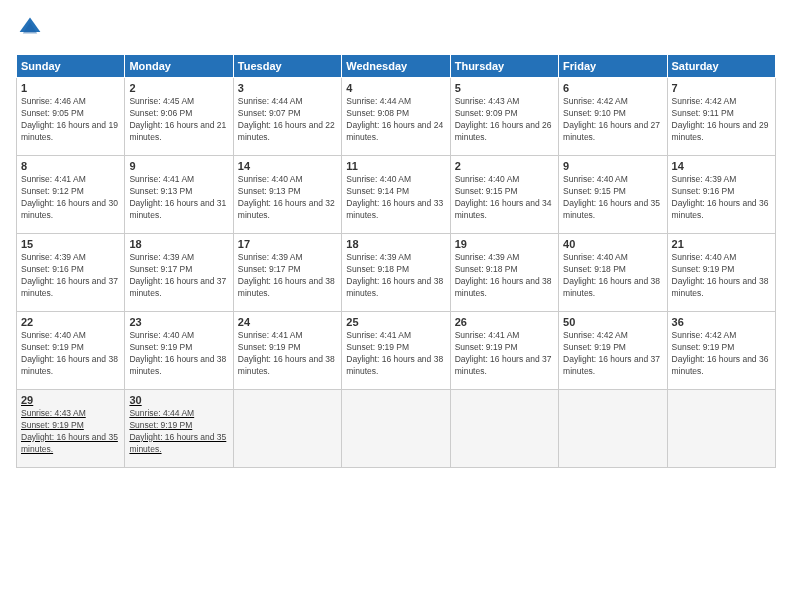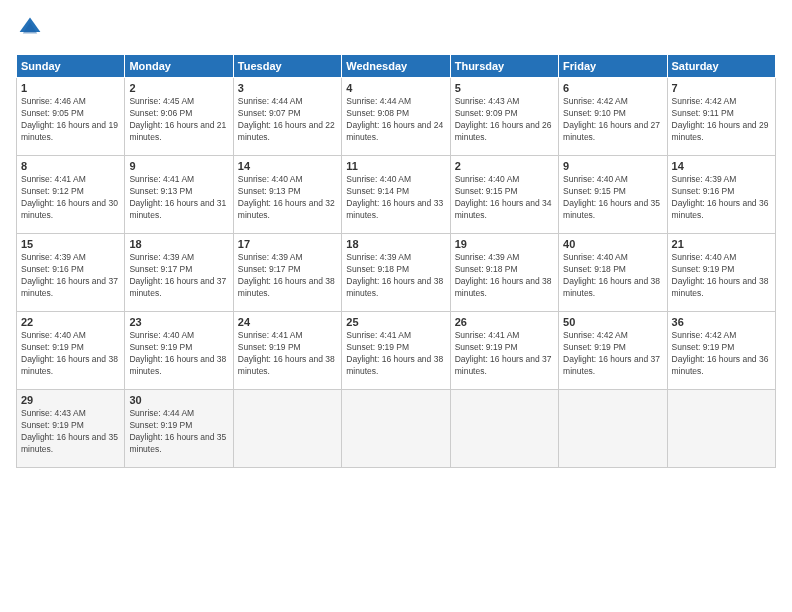--- a/index.html
+++ b/index.html
@@ -68,20 +68,21 @@
     .calendar td {
       vertical-align: top;
       padding: 4px;
       border: 1px solid #ccc;
       width: 14.28%;
       height: 78px;
       background: #fff;
     }
     .calendar tr:last-child td {
       background: #f5f5f5;
+      text-decoration: underline;
     }
     .day-num {
       font-size: 11px;
       font-weight: bold;
       color: #333;
       display: block;
       margin-bottom: 2px;
     }
     .day-info {
       color: #444;

